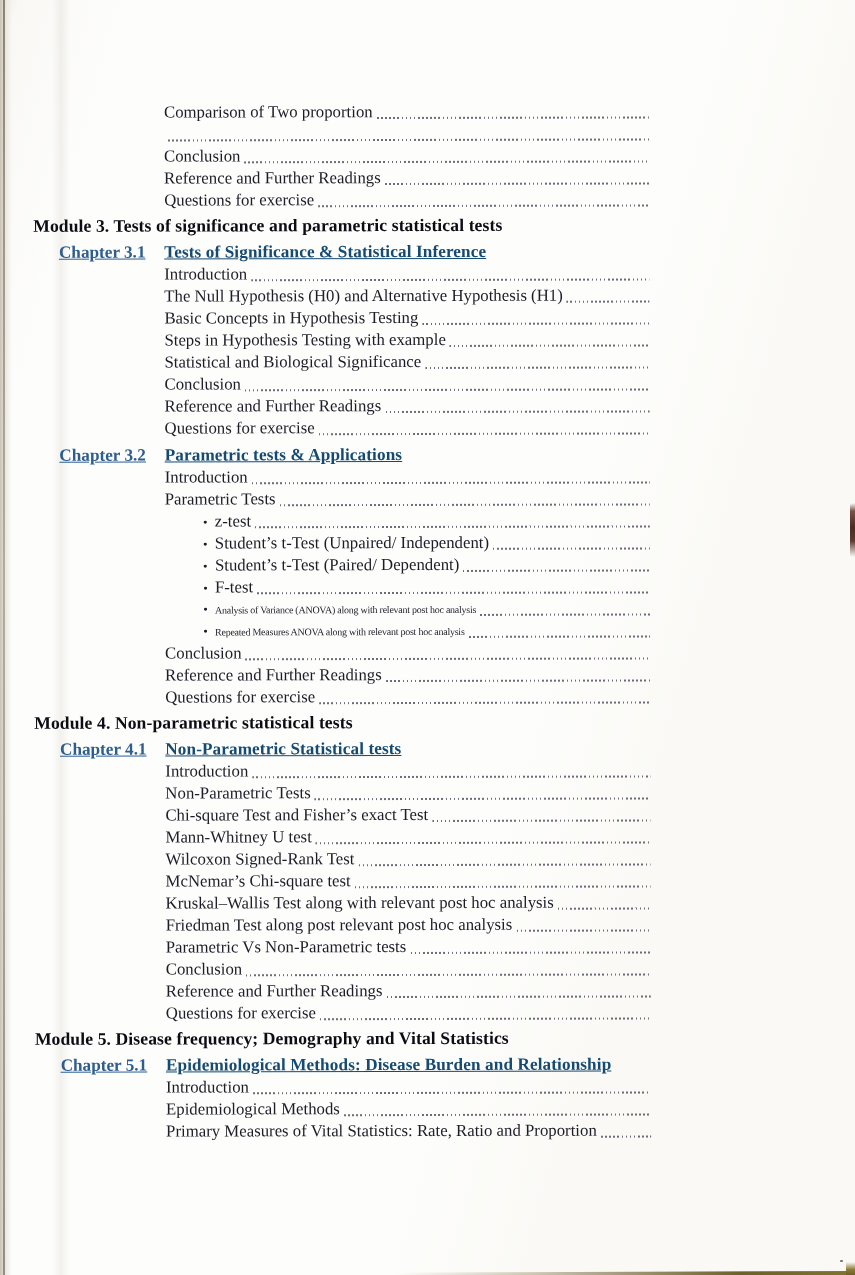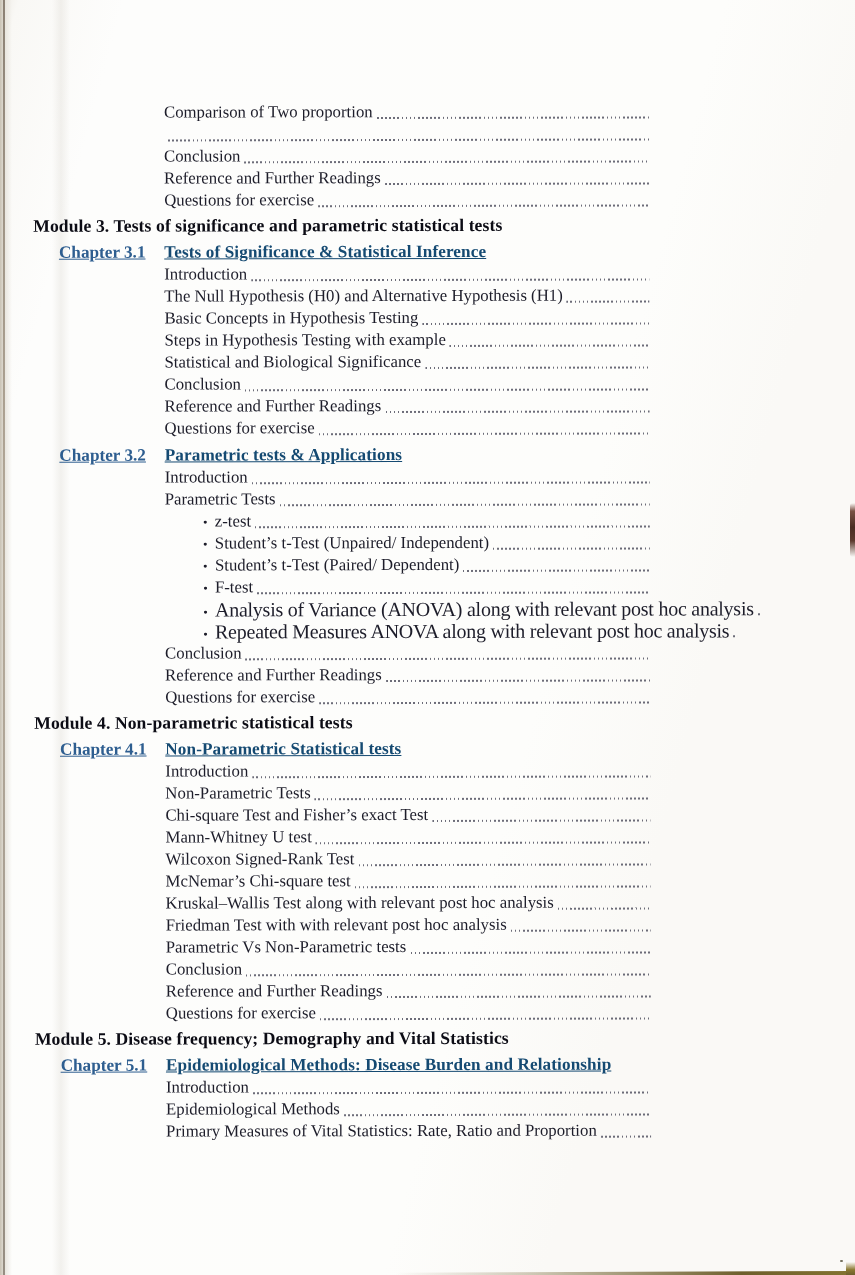--- a/index.html
+++ b/index.html
@@ -48,21 +48,21 @@
   .content {
     position:absolute; top:101px; left:0; right:0;
     transform:rotate(-0.12deg);
     color:var(--ink, #1d1d2a);
   }
   .row { display:flex; align-items:baseline; line-height:22px; height:22px; }
   .row.item { padding-left:165px; padding-right:205px; font-size:16.8px; }
   .row.item.bulleted { padding-left:196px; }
   .bullet { flex:0 0 auto; width:19px; font-size:13px; color:var(--ink,#1d1d2a); }
   .label { flex:0 0 auto; white-space:nowrap; }
-  .row.item.small .label { font-size:20px; letter-spacing:-0.25px; }
+  .row.item.small .label { font-size:10px; letter-spacing:-0.25px; }
   .leader {
     flex:1 1 auto; min-width:4px; height:2px; margin:0 0 4px 4px; align-self:flex-end;
     background-image:repeating-linear-gradient(to right, var(--leader, rgba(72,72,88,.8)) 0 1.6px, transparent 1.6px 4.1px);
   }
   .row.module {
     padding-left:34px; margin-top:3px;
     font-size:17.6px; font-weight:bold; color:var(--module, #0c0c15);
     letter-spacing:.1px;
   }
   .row.chapter { padding-left:41px; margin-top:5px; font-weight:bold; font-size:17.2px; }
@@ -223,21 +223,21 @@
       </div>
       <div class="row item">
         <span class="label">McNemar’s Chi-square test</span>
         <span class="leader"></span>
       </div>
       <div class="row item">
         <span class="label">Kruskal–Wallis Test along with relevant post hoc analysis</span>
         <span class="leader"></span>
       </div>
       <div class="row item">
-        <span class="label">Friedman Test with with relevant post hoc analysis</span>
+        <span class="label">Friedman Test along post relevant post hoc analysis</span>
         <span class="leader"></span>
       </div>
       <div class="row item">
         <span class="label">Parametric Vs Non-Parametric tests</span>
         <span class="leader"></span>
       </div>
       <div class="row item">
         <span class="label">Conclusion</span>
         <span class="leader"></span>
       </div>

